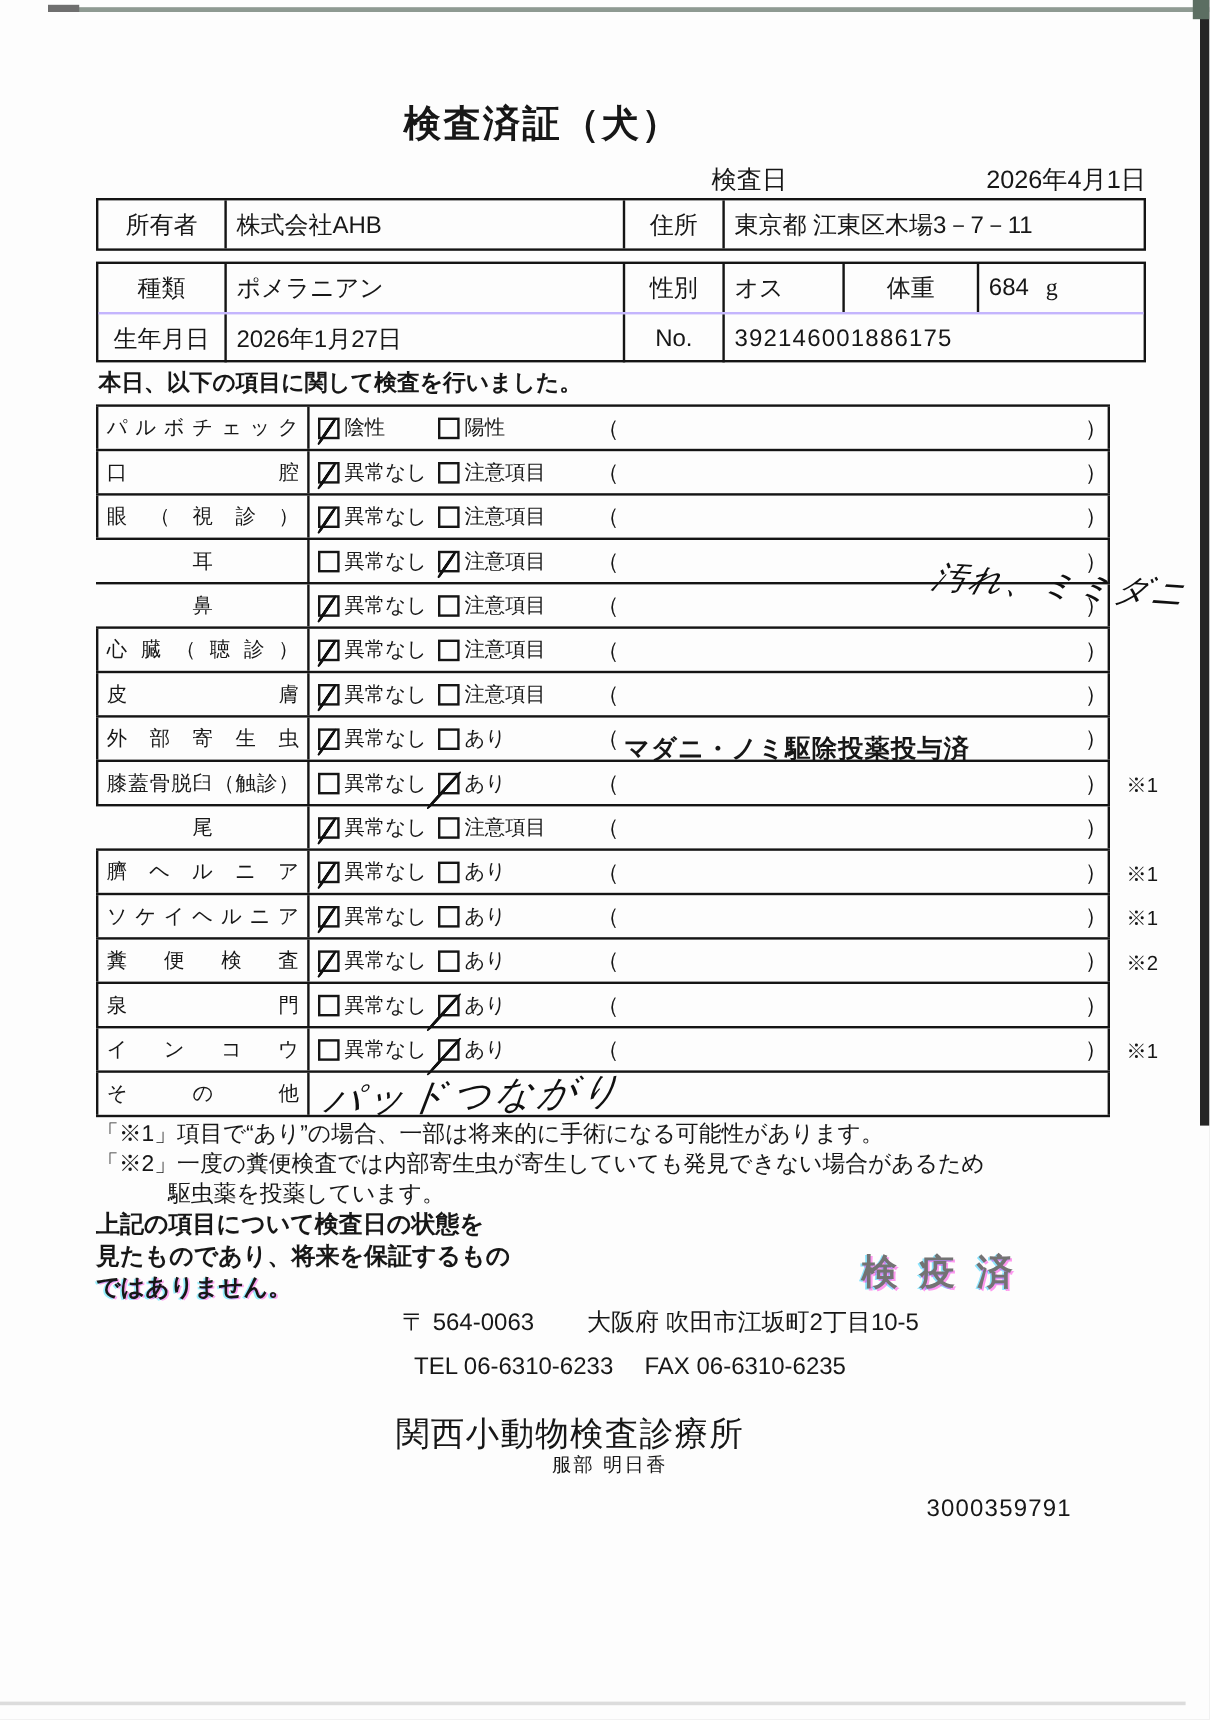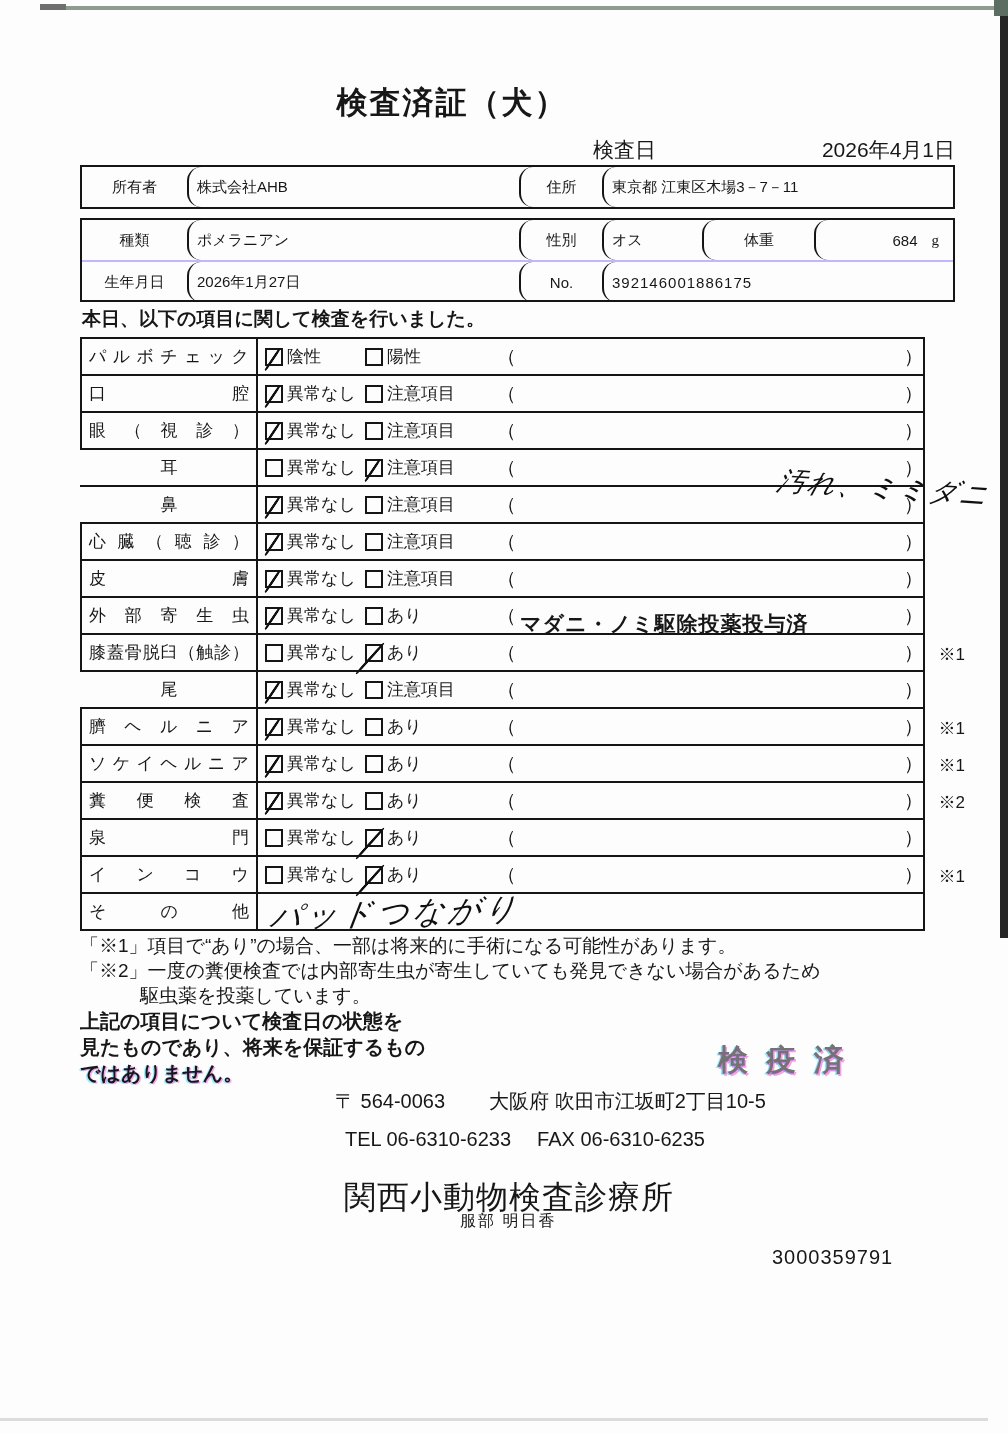--- a/index.html
+++ b/index.html
@@ -17,29 +17,29 @@
   
   .title{position:absolute;top:82px;left:0;width:904px;text-align:center;
     font-size:31px;font-weight:bold;letter-spacing:2px;}
   .date-row{position:absolute;top:136px;left:80px;width:875px;display:flex;font-size:21px;}
   .date-row .dlabel{margin-left:513px;}
   .date-row .dvalue{margin-left:auto;}
   
   .itable{position:absolute;left:80px;width:875px;border:2px solid #151515;box-sizing:border-box;}
   .itable .trow{display:flex;height:40px;}
   .itable .trow + .trow{border-top:2px solid #c4b5fd;}
-  .itable .cell{box-sizing:border-box;display:flex;align-items:center;font-size:15px;
-    padding:0 8px;white-space:nowrap;overflow:visible;border-radius:14px;}
+  .itable .cell{box-sizing:border-box;display:flex;align-items:center;font-size:20px;
+    padding:0 8px;white-space:nowrap;overflow:visible;}
   .itable .cell + .cell{border-left:2px solid #151515;}
   .itable .lab{justify-content:center;padding:0 2px;}
   .t1{top:165px;height:44px;}
   .t2{top:218px;height:84px;}
   .w105{width:105px;} .w332{width:332px;} .w83{width:83px;} .w100{width:100px;} .w112{width:112px;}
   .grow{flex:1;}
-  .weight-val{justify-content:flex-end;}
+  .weight-val{justify-content:flex-start;}
   .weight-val .unit{margin-left:14px;margin-right:6px;font-family:"Liberation Serif",serif;}
   .no-val{font-size:22px;letter-spacing:1px;}
   .intro{position:absolute;top:306px;left:82px;font-size:19px;font-weight:bold;}
   
   .mtable{position:absolute;top:337px;left:80px;width:845px;border-top:2px solid #151515;}
   .row{position:relative;display:flex;height:37px;border-bottom:2px solid #151515;box-sizing:border-box;}
   .lbl{width:176px;box-sizing:border-box;border-left:2px solid #151515;
     padding:0 7px;display:flex;align-items:center;font-size:17px;}
   .lbl.nol{border-left:2px solid transparent;}
   .lbl.dist{justify-content:space-between;}
@@ -68,21 +68,21 @@
   .notes{position:absolute;top:933px;left:80px;font-size:19px;line-height:25px;}
   .notes .indent{padding-left:60px;}
   .statement{position:absolute;top:1008px;left:80px;font-size:20px;font-weight:bold;line-height:26px;}
   .statement .fringe{text-shadow:1.5px 1px 0 rgba(255,0,220,.35),-1.5px 1px 0 rgba(0,220,255,.4);}
   .stamp{position:absolute;top:1040px;left:718px;font-size:30px;font-weight:bold;letter-spacing:18px;
     color:#737373;text-shadow:1.5px 1.5px 0 rgba(255,0,220,.4),-1.5px 1px 0 rgba(0,200,255,.45);}
   .postal{position:absolute;top:1088px;left:335px;font-size:20px;display:flex;}
   .postal .gap{width:44px;}
   .telfax{position:absolute;top:1128px;left:345px;font-size:20px;display:flex;}
   .telfax .gap{width:26px;}
-  .clinic{position:absolute;top:1176px;left:344px;font-size:32px;letter-spacing:1px;}
+  .clinic{position:absolute;top:1176px;left:330px;font-size:28px;letter-spacing:1px;}
   .examiner{position:absolute;top:1211px;left:460px;font-size:16px;letter-spacing:2px;}
   .serial{position:absolute;top:1246px;left:772px;font-size:20px;letter-spacing:1px;}
 </style>
 </head>
 <body>
 
 <div class="page">
 
   <div class="top-strip"></div>
   <div class="top-strip-cap"></div>

